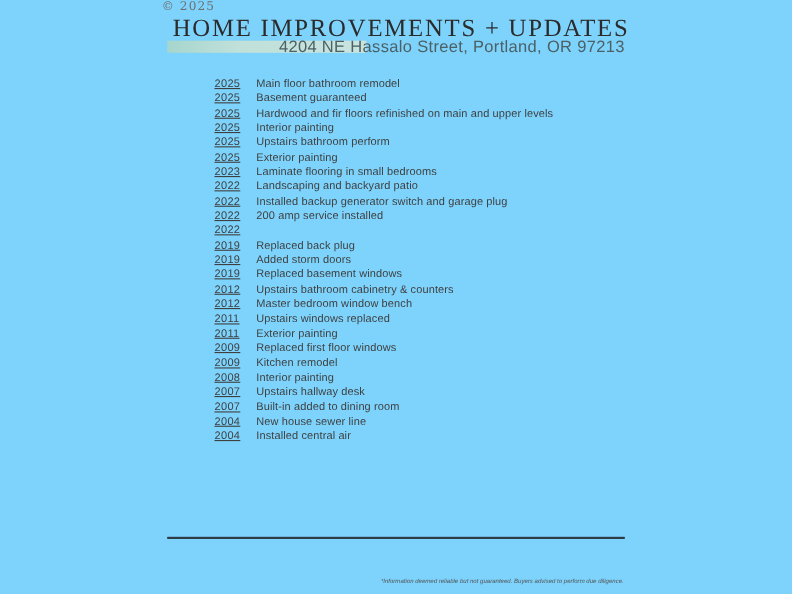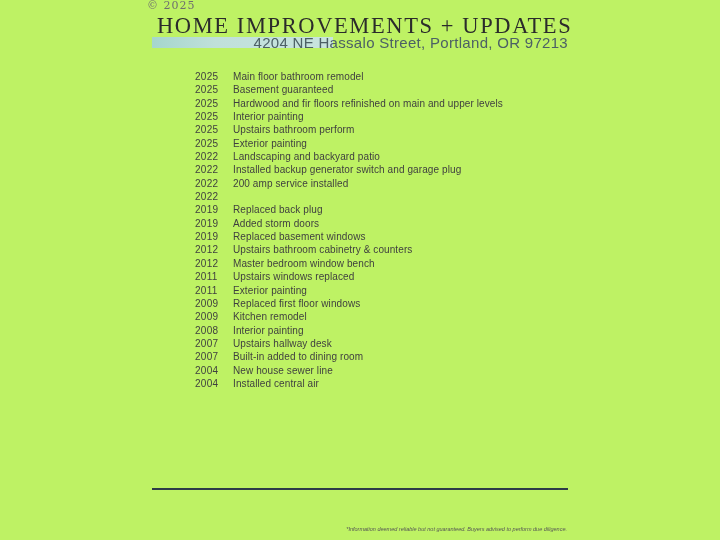--- a/index.html
+++ b/index.html
@@ -4,21 +4,21 @@
 <style>
   html, body {
     margin: 0;
     padding: 0;
     background: #ffffff;
   }
   .page {
     position: relative;
     width: 720px;
     height: 540px;
-    background: #bef264;
+    background: #7dd3fc;
     overflow: hidden;
     font-family: "Liberation Sans", sans-serif;
   }
   .watermark {
     position: absolute;
     left: 147px;
     top: -1px;
     font-family: "DejaVu Serif", serif;
     font-size: 11px;
     color: #6f6f6f;
@@ -62,20 +62,21 @@
   .row {
     display: flex;
     line-height: 13.35px;
     font-size: 10px;
     color: #3f3f3f;
   }
   .year {
     width: 38px;
     flex: 0 0 38px;
     letter-spacing: 0.3px;
+    text-decoration: underline;
   }
   .desc {
     white-space: nowrap;
     letter-spacing: 0.1px;
   }
   .rule {
     position: absolute;
     left: 152px;
     top: 488px;
     width: 416px;
@@ -124,20 +125,24 @@
       </div>
       <div class="row">
         <span class="year">2025</span>
         <span class="desc">Upstairs bathroom perform</span>
       </div>
       <div class="row">
         <span class="year">2025</span>
         <span class="desc">Exterior painting</span>
       </div>
       <div class="row">
+        <span class="year">2023</span>
+        <span class="desc">Laminate flooring in small bedrooms</span>
+      </div>
+      <div class="row">
         <span class="year">2022</span>
         <span class="desc">Landscaping and backyard patio</span>
       </div>
       <div class="row">
         <span class="year">2022</span>
         <span class="desc">Installed backup generator switch and garage plug</span>
       </div>
       <div class="row">
         <span class="year">2022</span>
         <span class="desc">200 amp service installed</span>

